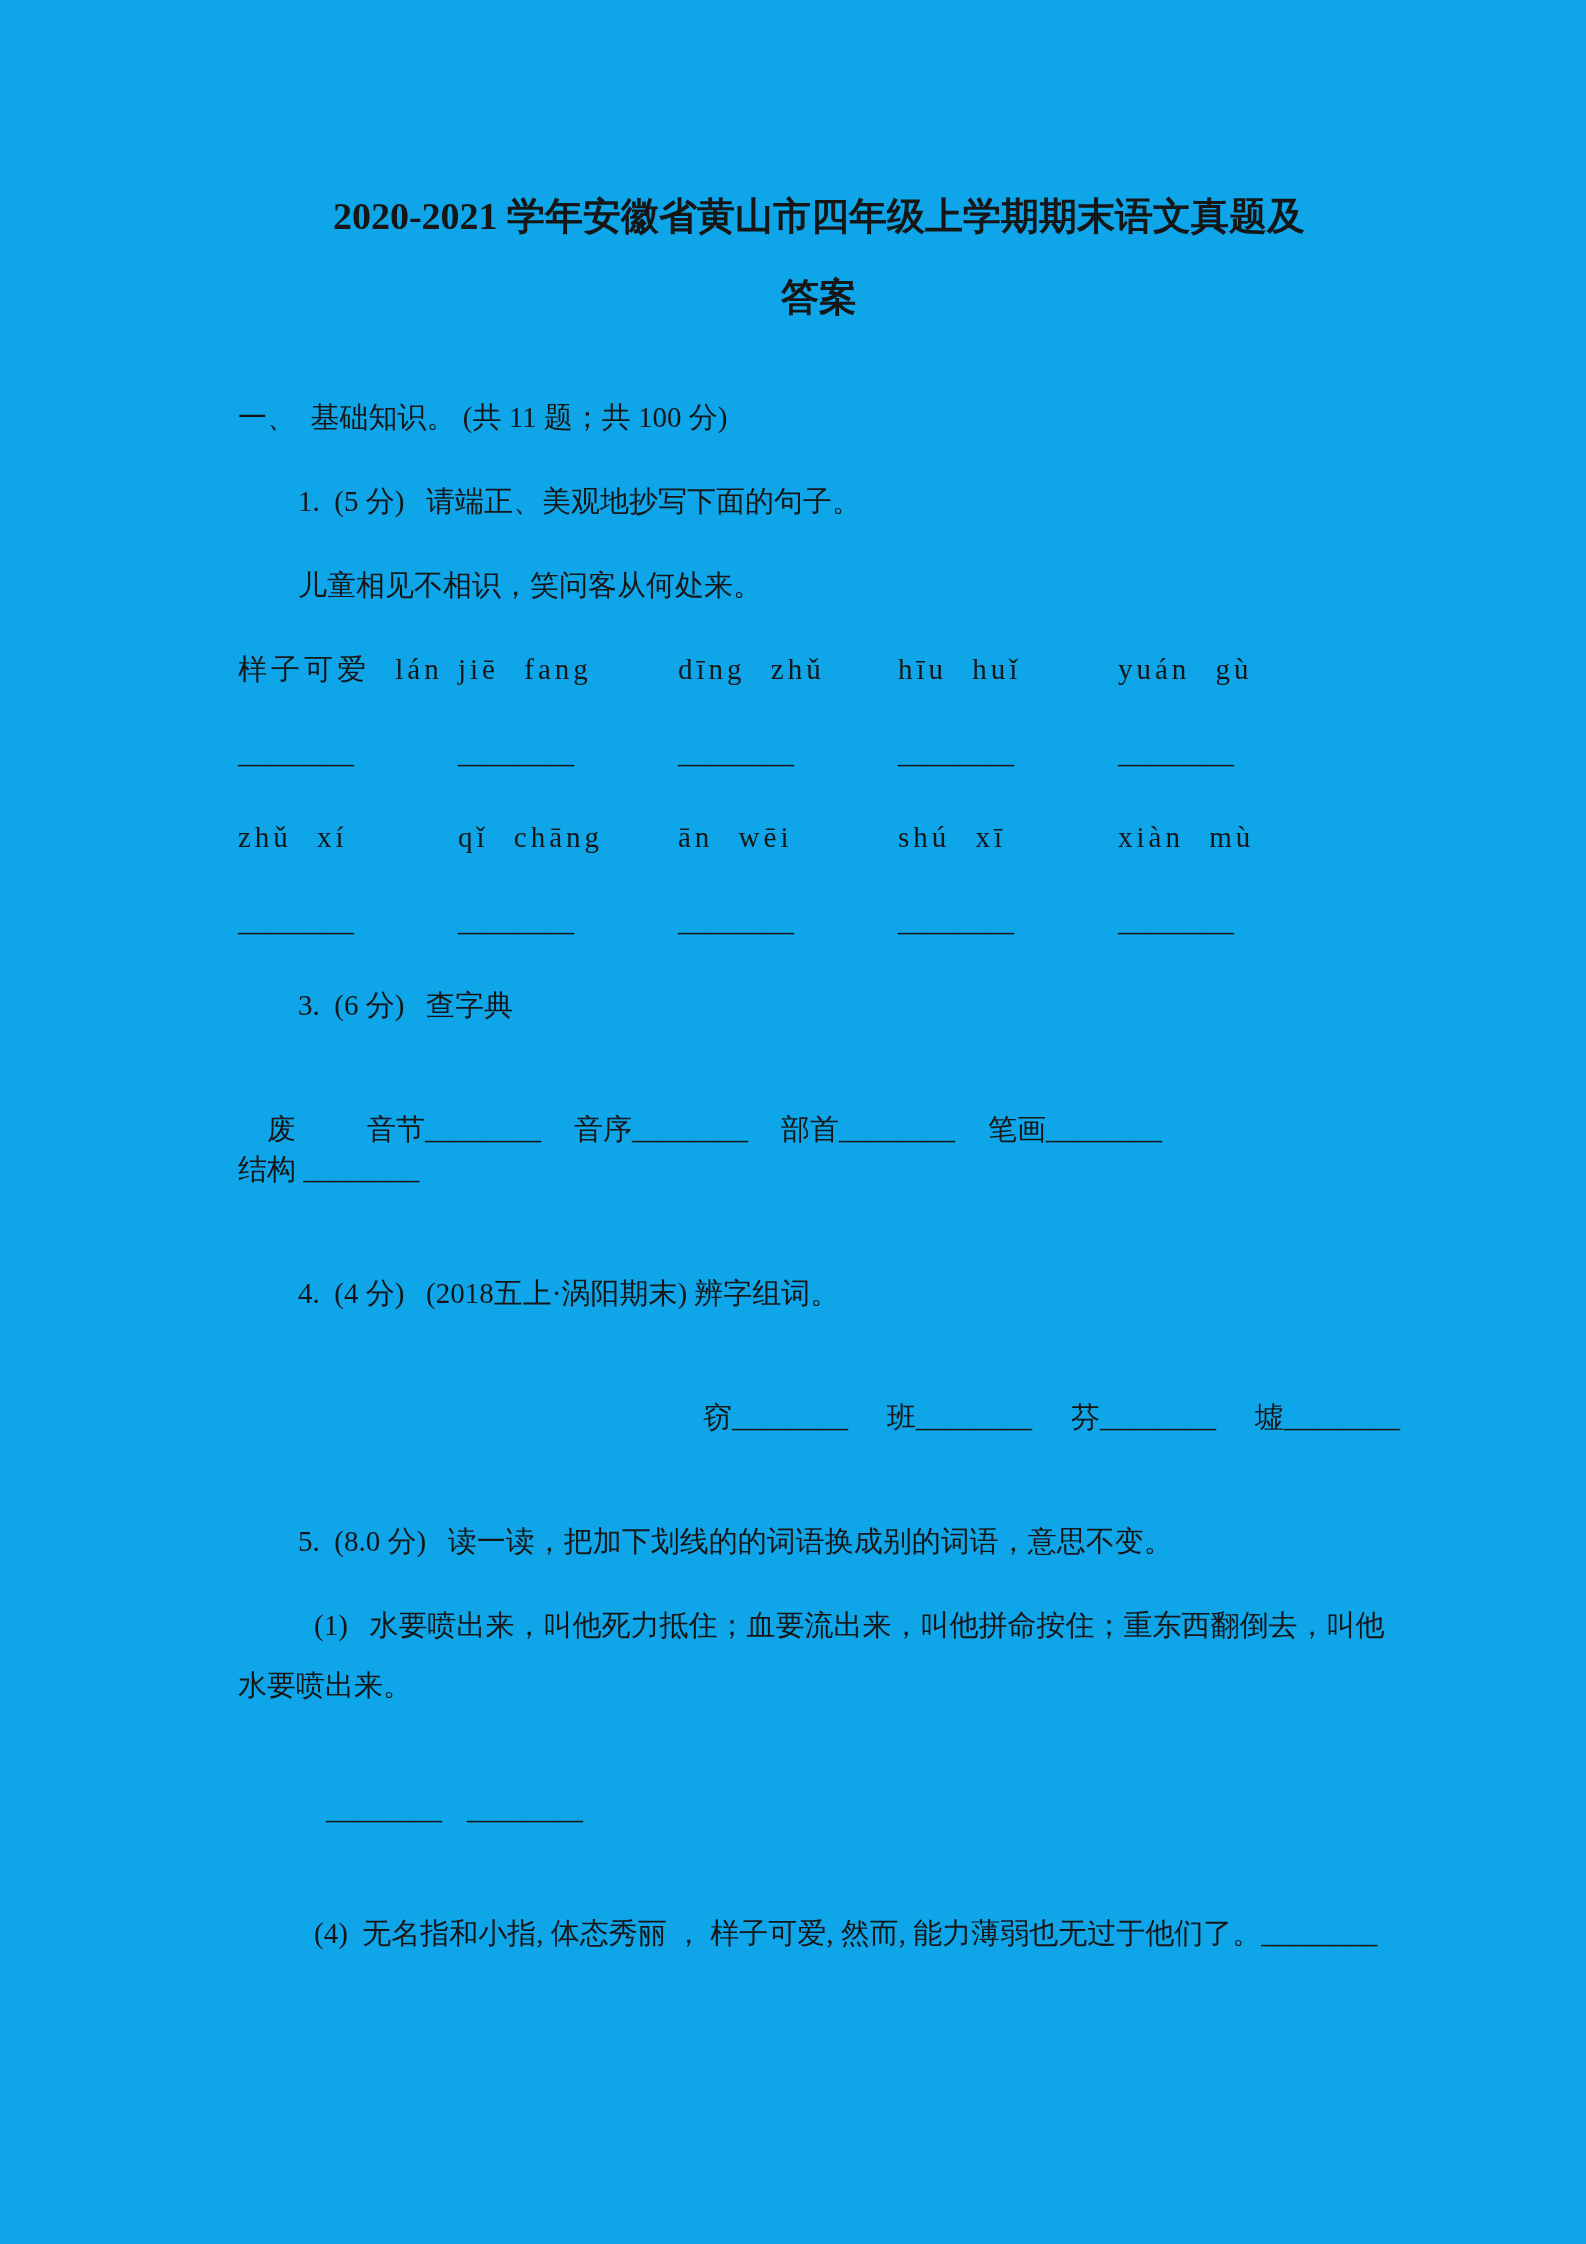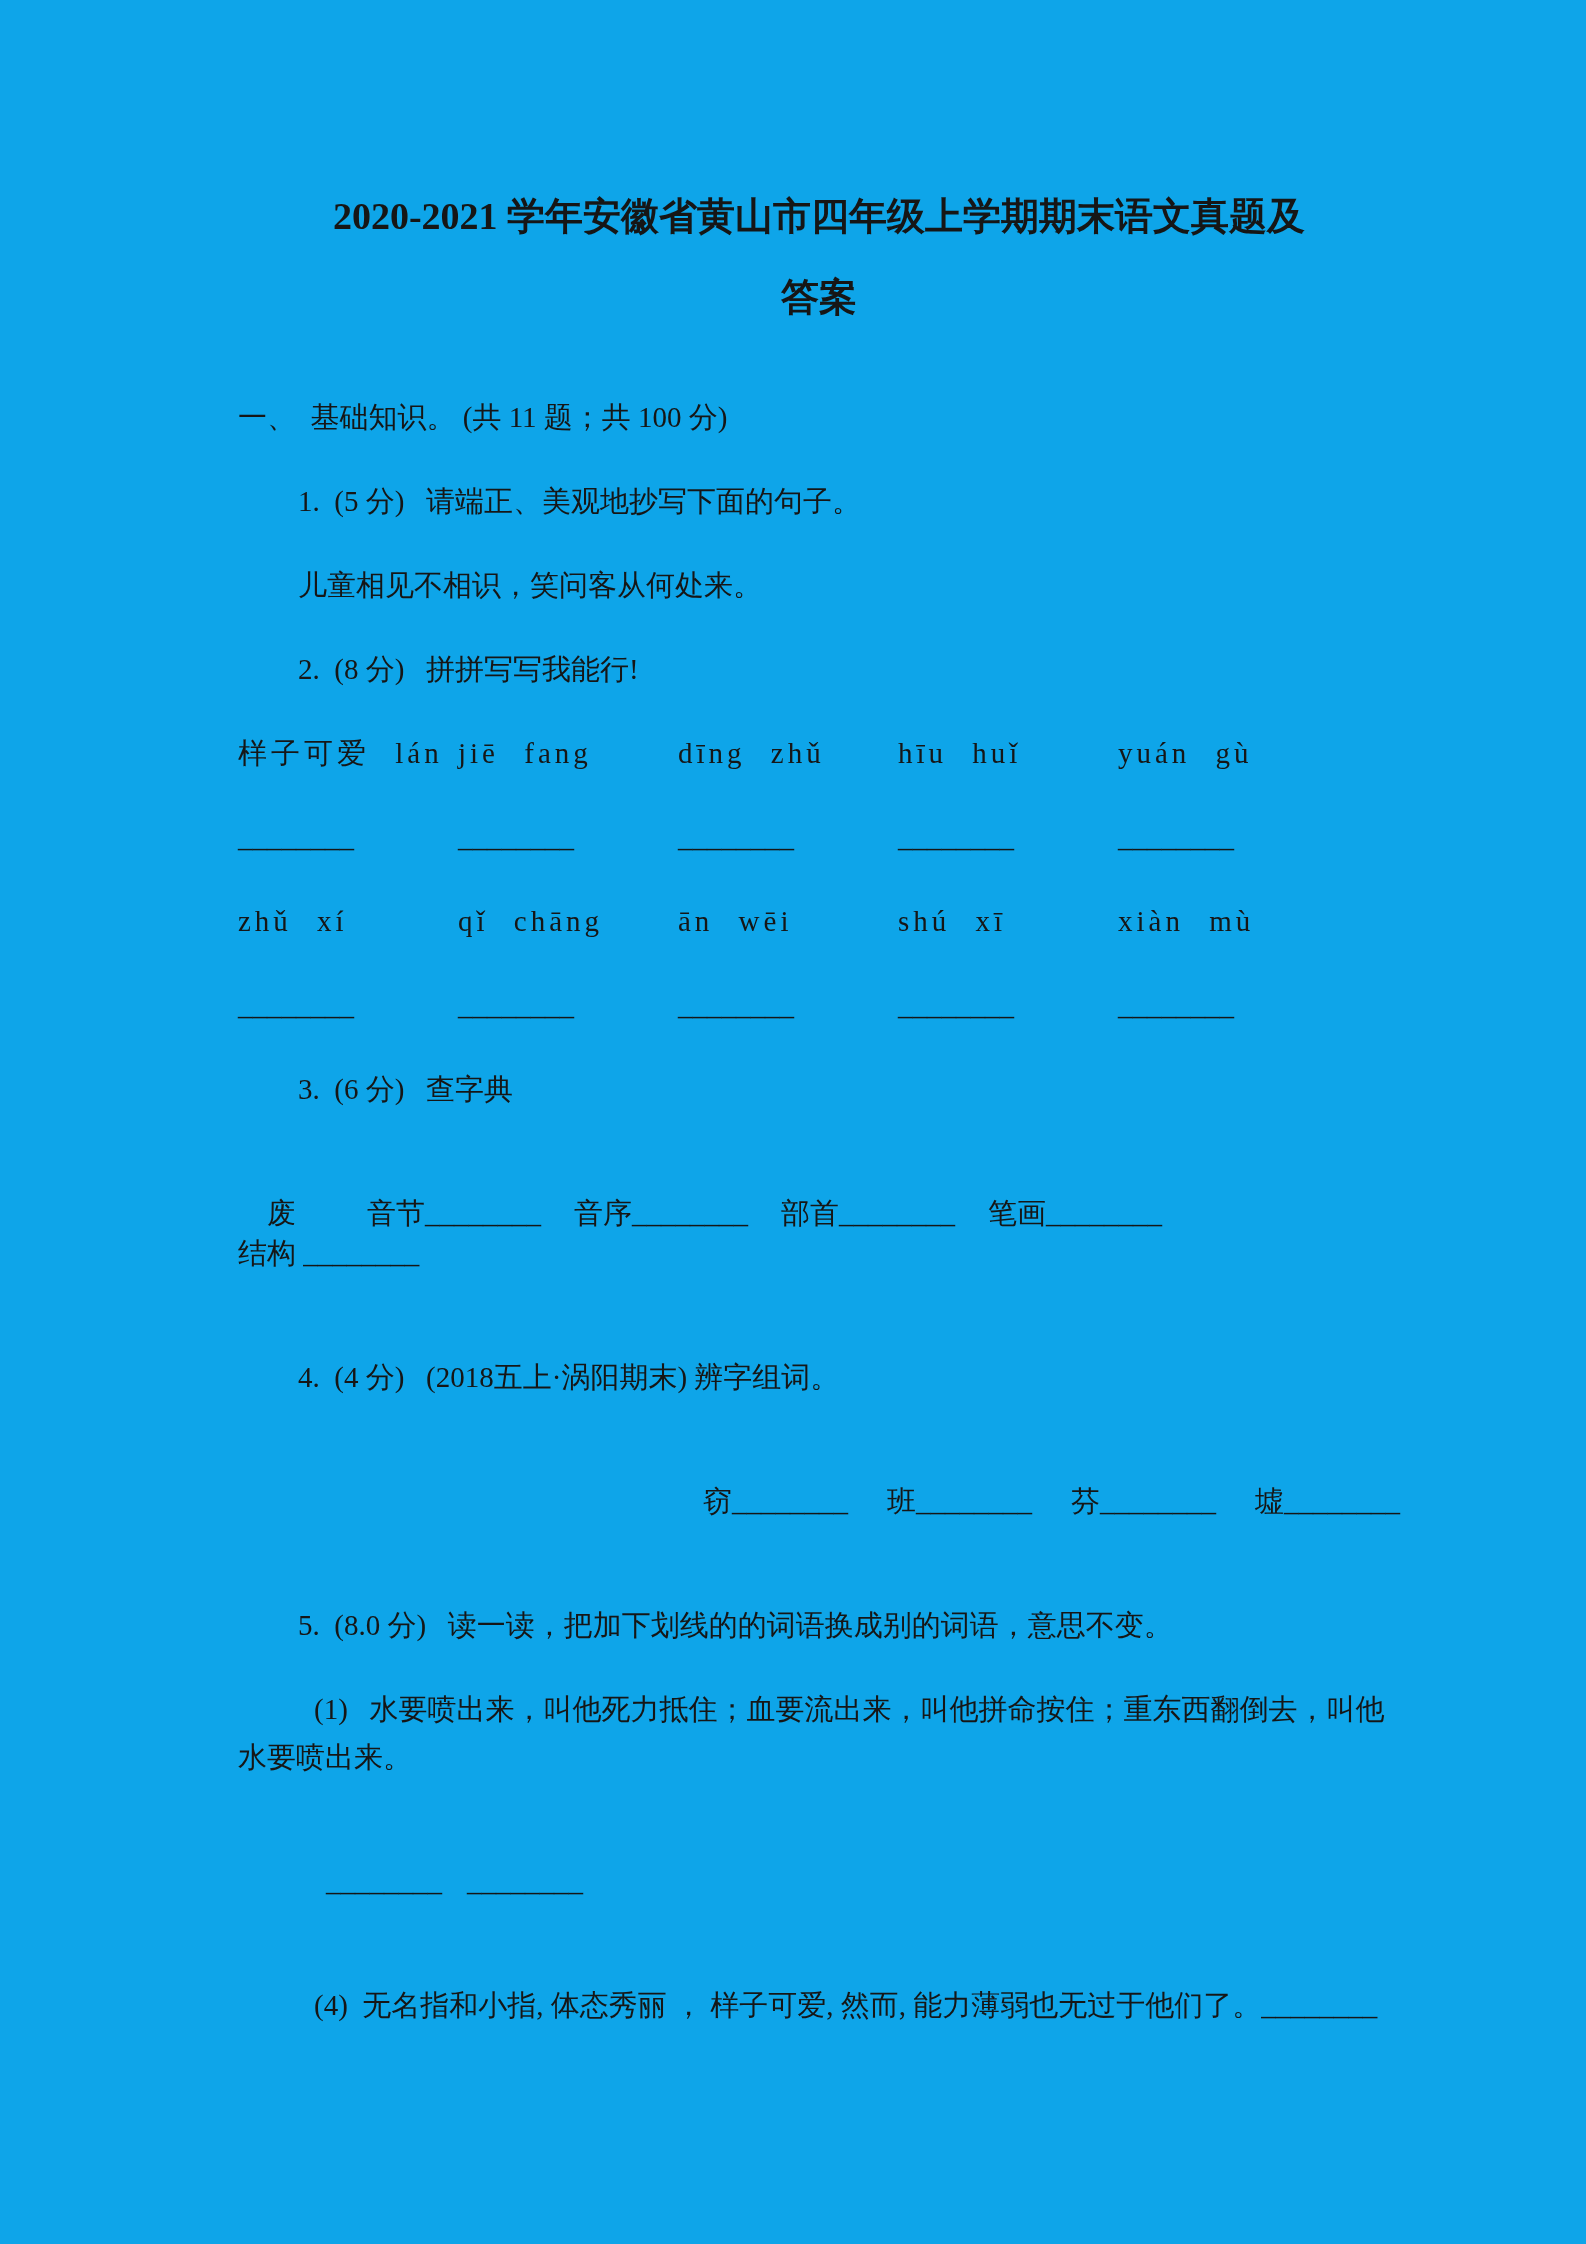--- a/index.html
+++ b/index.html
@@ -26,21 +26,21 @@
   .line {
     font-size: 29px;
     line-height: 40px;
     margin-bottom: 44px;
     white-space: pre-wrap;
   }
   .heading { font-weight: normal; }
   .indent-q { padding-left: 60px; }   
   .indent-s { padding-left: 76px; }   
   .indent-w { padding-left: 55px; text-align: right; }   
-  .tight { margin-bottom: 8px; }     
+  .tight { margin-bottom: 20px; }     
   .row { display: flex; }
   .pcell {
     display: inline-block; width: 220px;
     letter-spacing: 4px; word-spacing: 14px;
     white-space: pre;
   }
   .bcell { display: inline-block; width: 220px; white-space: pre; }
   .dchar { display: inline-block; margin-right: 71px; }
   .dcell { display: inline-block; width: 207px; white-space: pre; }
   .wcell { display: inline-block; width: 184px; white-space: pre; }
@@ -56,21 +56,20 @@
     <div>2020-2021 学年安徽省黄山市四年级上学期期末语文真题及</div>
     <div>答案</div>
   </div>
 
   <div class="line heading">一、  基础知识。 (共 11 题；共 100 分)</div>
 
   <div class="line indent-q">1.  (5 分)   请端正、美观地抄写下面的句子。</div>
 
   <div class="line indent-q">儿童相见不相识，笑问客从何处来。</div>
 
-  <div class="line indent-q">2.  (8 分)   拼拼写写我能行!</div>
 
   <div class="line row">
     <span class="pcell">样子可爱 lán</span>
     <span class="pcell">jiē fang</span>
     <span class="pcell">dīng zhǔ</span>
     <span class="pcell">hīu huǐ</span>
     <span class="pcell">yuán gù</span>
   </div>
 
   <div class="line row">

